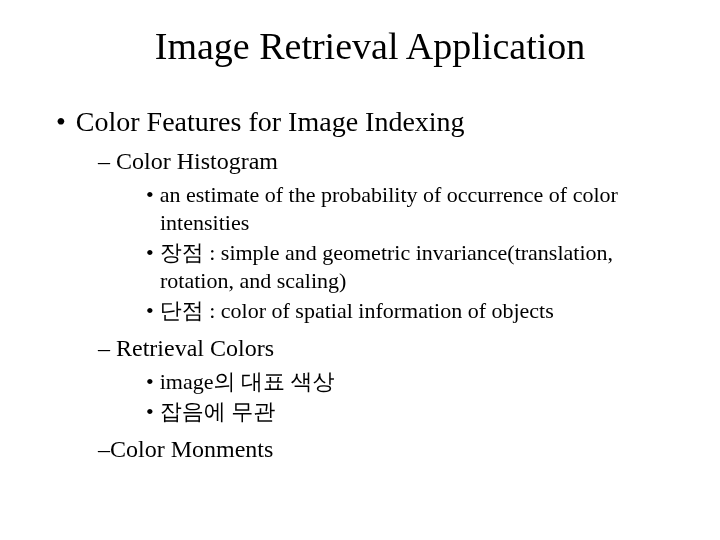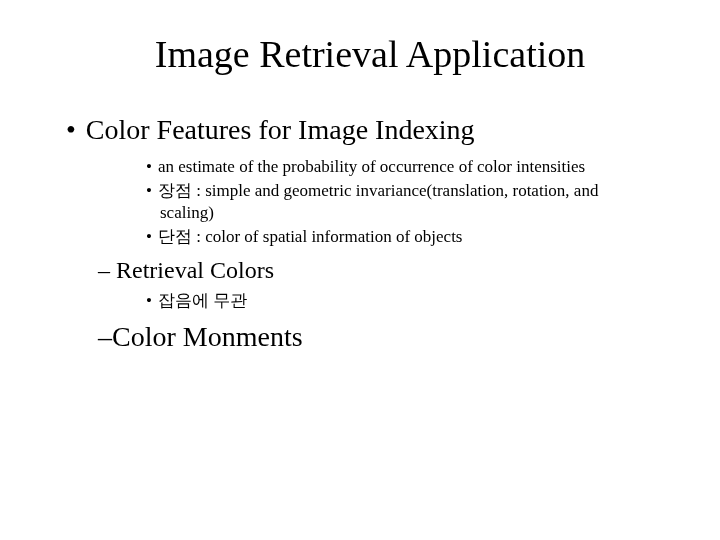--- a/index.html
+++ b/index.html
@@ -8,86 +8,92 @@
       height: 540px;
       background: #ffffff;
       font-family: "Times New Roman", Times, serif;
       color: #000000;
       overflow: hidden;
       position: relative;
     }
     .slide {
       width: 100%;
       height: 100%;
-      padding: 32px 50px 0 50px;
+      padding: 24px 50px 0 50px;
     }
     .title {
       font-size: 38px;
       font-weight: 400;
       text-align: center;
       margin-bottom: 38px;
       margin-left: 30px;
       margin-right: 10px;
     }
     .level1 {
       font-size: 28px;
-      margin-left: 16px;
+      margin-left: 6px;
       margin-bottom: 10px;
     }
     .level1 .bullet { margin-right: 10px; }
     .level2 {
       font-size: 24px;
       margin-left: 48px;
       margin-bottom: 6px;
     }
     .level2 .dash { margin-right: 6px; }
     .level3 {
-      font-size: 17px;
+      font-size: 22px;
       margin-left: 110px;
       margin-bottom: 3px;
       line-height: 1.25;
       text-indent: -14px;
       padding-right: 30px;
     }
     .level3 .dot { margin-right: 6px; }
     .group { margin-bottom: 10px; }
     .cutoff {
-      font-size: 28px;
+      font-size: 24px;
       margin-left: 48px;
       margin-top: 6px;
     }
   </style>
 </head>
 <body>
 
 <div class="slide">
 
   <h1 class="title">Image Retrieval Application</h1>
 
   <div class="level1">
     <span class="bullet">•</span><span>Color Features for Image Indexing</span>
   </div>
 
   <div class="group">
+    <div class="level2">
+      <span class="dash">–</span><span>Color Histogram</span>
+    </div>
     <div class="level3">
       <span class="dot">•</span><span>an estimate of the probability of occurrence of color intensities</span>
     </div>
     <div class="level3">
       <span class="dot">•</span><span>장점 : simple and geometric invariance(translation, rotation, and scaling)</span>
     </div>
     <div class="level3">
       <span class="dot">•</span><span>단점 : color of spatial information of objects</span>
     </div>
   </div>
 
   <div class="group">
     <div class="level2">
       <span class="dash">–</span><span>Retrieval Colors</span>
     </div>
     <div class="level3">
+      <span class="dot">•</span><span>image의 대표 색상</span>
+    </div>
+    <div class="level3">
       <span class="dot">•</span><span>잡음에 무관</span>
     </div>
   </div>
 
   <div class="cutoff">
     <span class="dash">–</span><span>Color Monments</span>
   </div>
 
 </div>
 

